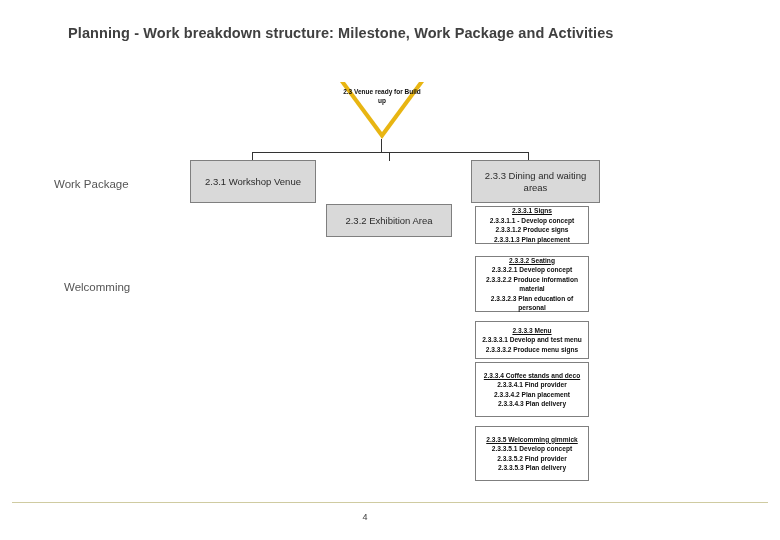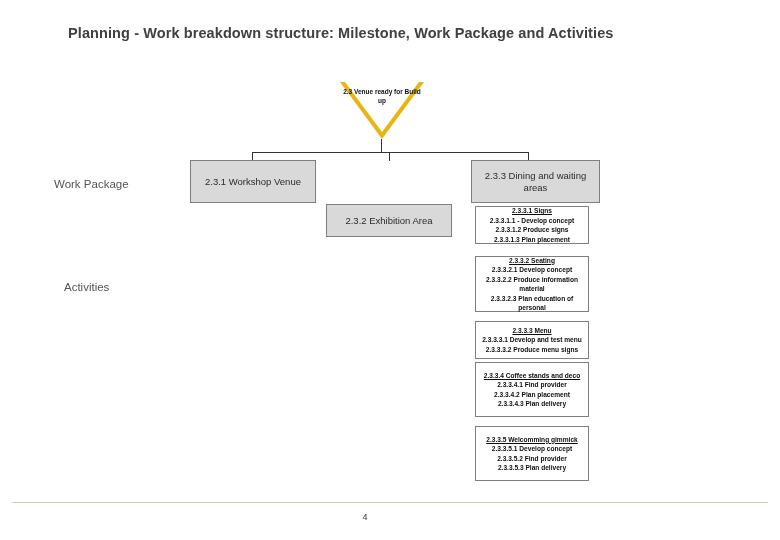--- a/index.html
+++ b/index.html
@@ -166,21 +166,21 @@
     <div class="ms-text">2.3 Venue ready for Build up</div>
   </div>
 
   <div class="conn conn-v" style="left:381px; top:139px; height:14px;"></div>
   <div class="conn conn-h" style="left:252px; top:152px; width:276px;"></div>
   <div class="conn conn-v" style="left:252px; top:152px; height:9px;"></div>
   <div class="conn conn-v" style="left:389px; top:152px; height:9px;"></div>
   <div class="conn conn-v" style="left:528px; top:152px; height:9px;"></div>
 
   <div class="row-label" id="label-work-package">Work Package</div>
-  <div class="row-label" id="label-activities">Activities</div>
+  <div class="row-label" id="label-activities">Welcomming</div>
 
   <div class="wp-box" id="wp-1">2.3.1 Workshop Venue</div>
   <div class="wp-box" id="wp-2">2.3.2  Exhibition Area</div>
   <div class="wp-box" id="wp-3">2.3.3 Dining and waiting areas</div>
 
   <div class="act-box" id="act-1">
     <div class="act-head">2.3.3.1 Signs</div>
     <div class="act-item">2.3.3.1.1 - Develop concept</div>
     <div class="act-item">2.3.3.1.2 Produce signs</div>
     <div class="act-item">2.3.3.1.3 Plan placement</div>

